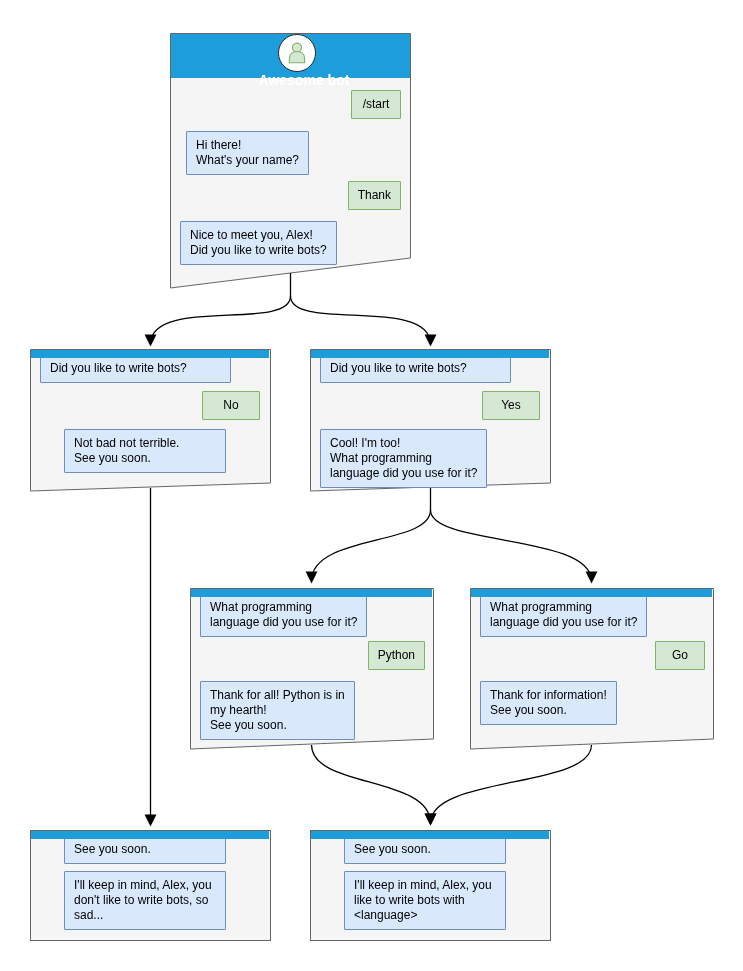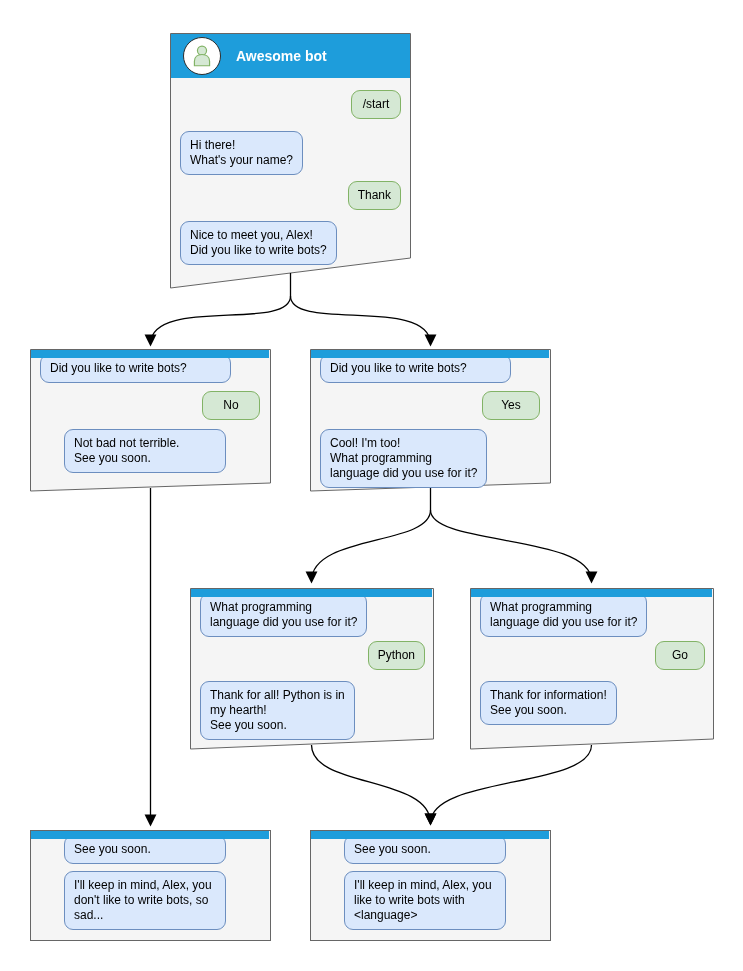--- a/index.html
+++ b/index.html
@@ -2,26 +2,26 @@
 <html><head>
 <meta charset="utf-8">
 <style>
   html,body{margin:0;padding:0;background:#ffffff;}
   .canvas{position:relative;width:743px;height:971px;background:#ffffff;overflow:hidden;
           font-family:"Liberation Sans",sans-serif;}
   .layer{position:absolute;left:0;top:0;z-index:0;}
   .win{position:absolute;z-index:1;}
   .bar{position:absolute;left:1px;right:1px;top:1px;height:8px;background:#1e9ddb;z-index:3;}
   .header{position:absolute;left:1px;right:1px;top:1px;height:44px;background:#1e9ddb;z-index:3;
-          display:flex;align-items:center;padding-left:12px;}
+          display:flex;align-items:center;padding-left:12px;flex-direction:column;}
   .avatar{width:36px;height:36px;border-radius:50%;background:#ffffff;border:1.6px solid #2d2d2d;
           display:flex;align-items:center;justify-content:center;flex:0 0 auto;}
   .title{color:#ffffff;font-weight:bold;font-size:14px;margin-left:15px;}
   .bubble{position:absolute;z-index:2;padding:6px 9px;font-size:12px;line-height:15px;
-          border-radius:9px;white-space:pre;color:#000000;box-sizing:border-box;}
+          border-radius:1px;white-space:pre;color:#000000;box-sizing:border-box;}
   .bot{background:#dae8fc;border:1px solid #6c8ebf;}
   .user{background:#d5e8d4;border:1px solid #82b366;text-align:center;min-width:50px;}
   .wq{min-width:191px;}
   .wide{min-width:162px;margin-left:24px;}
   .w58{min-width:58px;margin-left:8px;}
 </style>
 </head>
 <body>
 
 <div class="canvas">
@@ -58,21 +58,21 @@
     <div class="header">
       <span class="avatar">
         <svg width="26" height="26" viewBox="0 0 24 24">
           <circle cx="12" cy="7" r="4.2" fill="#d5e8d4" stroke="#82b366" stroke-width="1.1"></circle>
           <path d="M5,21 v-4.2 c0,-4.2 3.2,-6.2 7,-6.2 s7,2 7,6.2 V21 z" fill="#d5e8d4" stroke="#82b366" stroke-width="1.1"></path>
         </svg>
       </span>
       <span class="title">Awesome bot</span>
     </div>
     <div class="bubble user" style="right:10px;top:57px">/start</div>
-    <div class="bubble bot" style="left:10px;top:98px">Hi there!
+    <div class="bubble bot" style="left:16px;top:98px">Hi there!
 What's your name?</div>
     <div class="bubble user" style="right:10px;top:148px">Thank</div>
     <div class="bubble bot" style="left:10px;top:188px">Nice to meet you, Alex!
 Did you like to write bots?</div>
   </div>
 
   <div class="win" style="left:30px;top:349px;width:240px;height:142px">
     <div class="bar"></div>
     <div class="bubble bot wq" style="left:10px;top:5px">Did you like to write bots?</div>
     <div class="bubble user w58" style="right:10px;top:42px">No</div>

